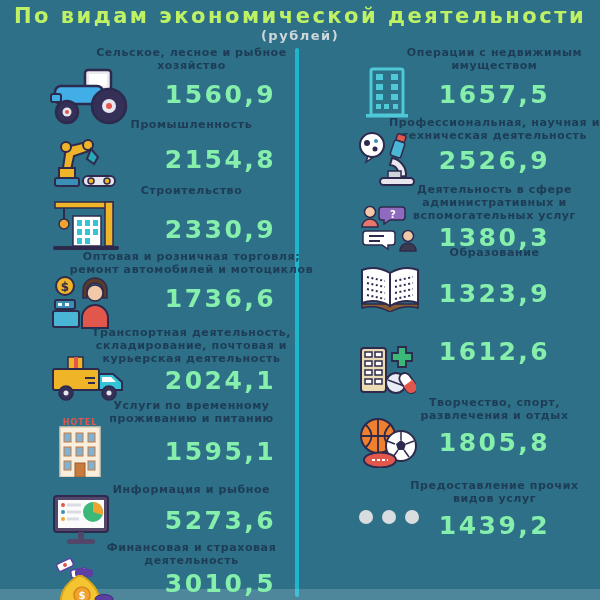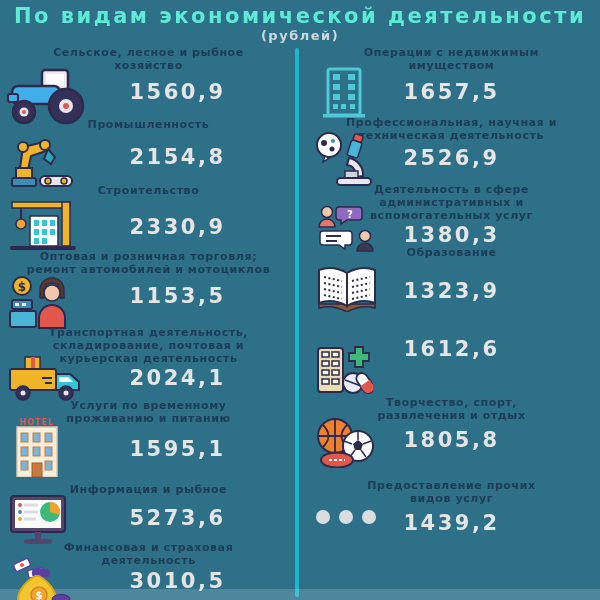--- a/index.html
+++ b/index.html
@@ -4,45 +4,45 @@
 <style>
   html,body{margin:0;padding:0;}
   body{
     width:600px;height:600px;overflow:hidden;position:relative;
     background:#2d7088;
     font-family:"DejaVu Sans","Liberation Sans",sans-serif;
   }
   .stage{position:absolute;inset:0;}
   .title{
     position:absolute;top:4px;left:0;width:600px;text-align:center;
-    font-size:21px;font-weight:bold;letter-spacing:2.5px;color:#5eead4;
+    font-size:21px;font-weight:bold;letter-spacing:2.5px;color:#bef264;
   }
   .subtitle{
     position:absolute;top:28px;left:0;width:600px;text-align:center;
     font-size:13px;font-weight:bold;letter-spacing:1.5px;color:#cfd7db;
   }
   .divider{
     position:absolute;left:295px;top:48px;width:4px;height:549px;
     background:#1eb6cd;border-radius:2px;
   }
   .bottom-strip{
     position:absolute;left:0;bottom:0;width:600px;height:11px;
     background:rgba(255,255,255,0.16);
   }
-  .col{position:absolute;top:0;width:297px;height:544px;}
+  .col{position:absolute;top:0;width:297px;height:544px;margin-left:43px;}
   .col.left{left:0;}
   .col.right{left:303px;}
   .item{position:absolute;left:0;width:100%;}
   .item .label{
     text-align:center;font-size:11px;font-weight:bold;letter-spacing:0.6px;
     line-height:1.2;color:#1e3c55;white-space:pre-line;
   }
   .item .value{
-    text-align:center;font-size:21px;font-weight:bold;letter-spacing:2.5px;
-    color:#e5e5e5;
+    text-align:center;font-size:25px;font-weight:bold;letter-spacing:2.5px;
+    color:#86efac;
   }
   .col.left .item .value{margin-left:58px;}
   .icon{position:absolute;}
   .icon svg{display:block;}
 </style>
 </head>
 <body>
 
 <div class="stage">
   <div class="title">По видам экономической деятельности</div>
@@ -118,21 +118,21 @@
    <rect x="2" y="35" width="26" height="16" rx="2" fill="#49b6d6" stroke="#2e2a4d" stroke-width="2"></rect>
    <rect x="7" y="27" width="4" height="3" fill="#fff"></rect>
             <rect x="14" y="27" width="4" height="3" fill="#fff"></rect>
    <path d="M32 14 a12 12 0 0 1 24 0 v8 h-4 v-7 a8 8 0 0 0 -16 0 v7 h-4 z" fill="#5b3a29" stroke="#2e2a4d" stroke-width="1.5"></path>
    <circle cx="44" cy="17" r="8" fill="#f2c9a8" stroke="#2e2a4d" stroke-width="1.5"></circle>
    <path d="M31 52 v-10 a13 13 0 0 1 26 0 v10 z" fill="#e2574c" stroke="#2e2a4d" stroke-width="2"></path>
   </svg>
         </div>
       <div class="label">Оптовая и розничная торговля;
 ремонт автомобилей и мотоциклов</div>
-      <div class="value" style="margin-top:8px">1153,5</div>
+      <div class="value" style="margin-top:8px">1736,6</div>
     </div>
     <div class="item" style="top:326px">
       <div class="icon" style="left:8px;top:30px">
           <svg width="74" height="46" viewBox="0 0 74 46">
    <rect x="17" y="1" width="15" height="12" fill="#f0b429" stroke="#2e2a4d" stroke-width="1.5"></rect>
    <rect x="23" y="1" width="4" height="12" fill="#e2574c"></rect>
    <rect x="2" y="13" width="46" height="21" rx="2" fill="#f0b429" stroke="#2e2a4d" stroke-width="2"></rect>
    <line x1="34" y1="22" x2="44" y2="22" stroke="#2e2a4d" stroke-width="2"></line>
    <line x1="37" y1="27" x2="44" y2="27" stroke="#2e2a4d" stroke-width="2"></line>
    <path d="M48 18 h14 l9 8 v8 h-23 z" fill="#35c3d6" stroke="#2e2a4d" stroke-width="2"></path>

